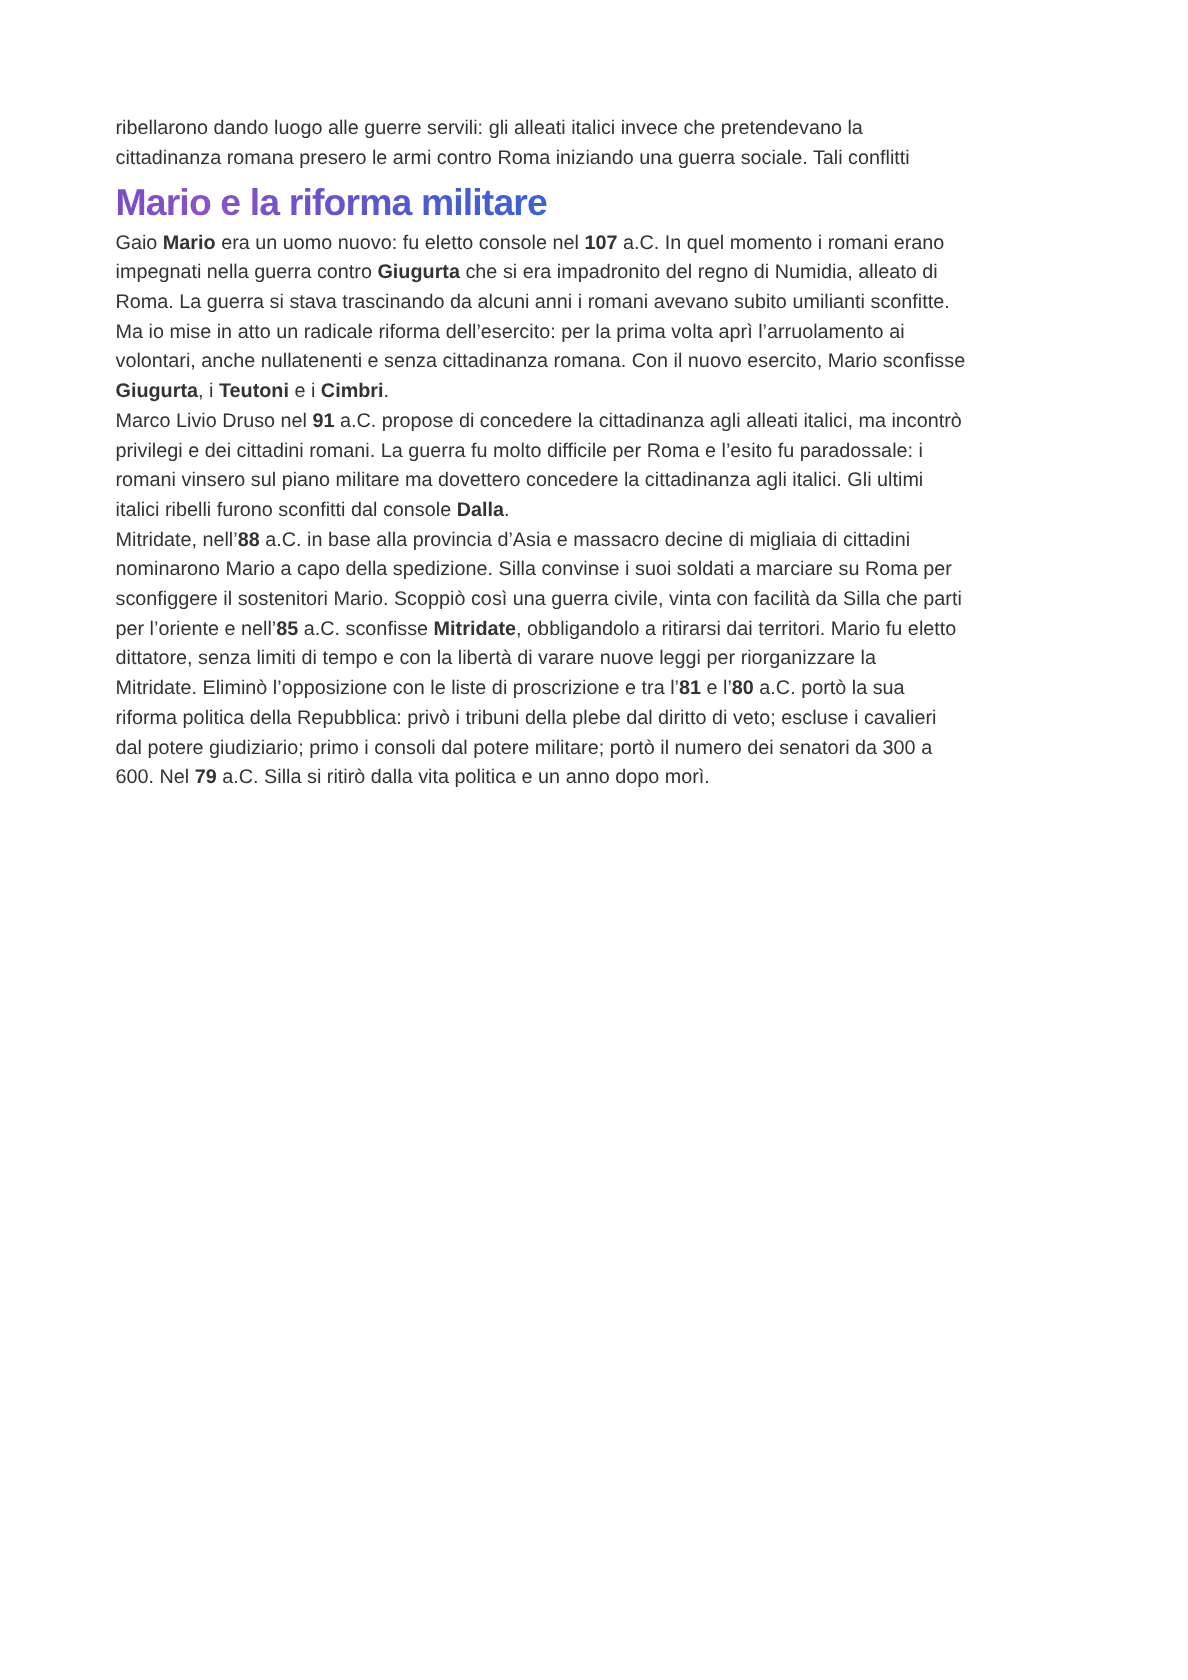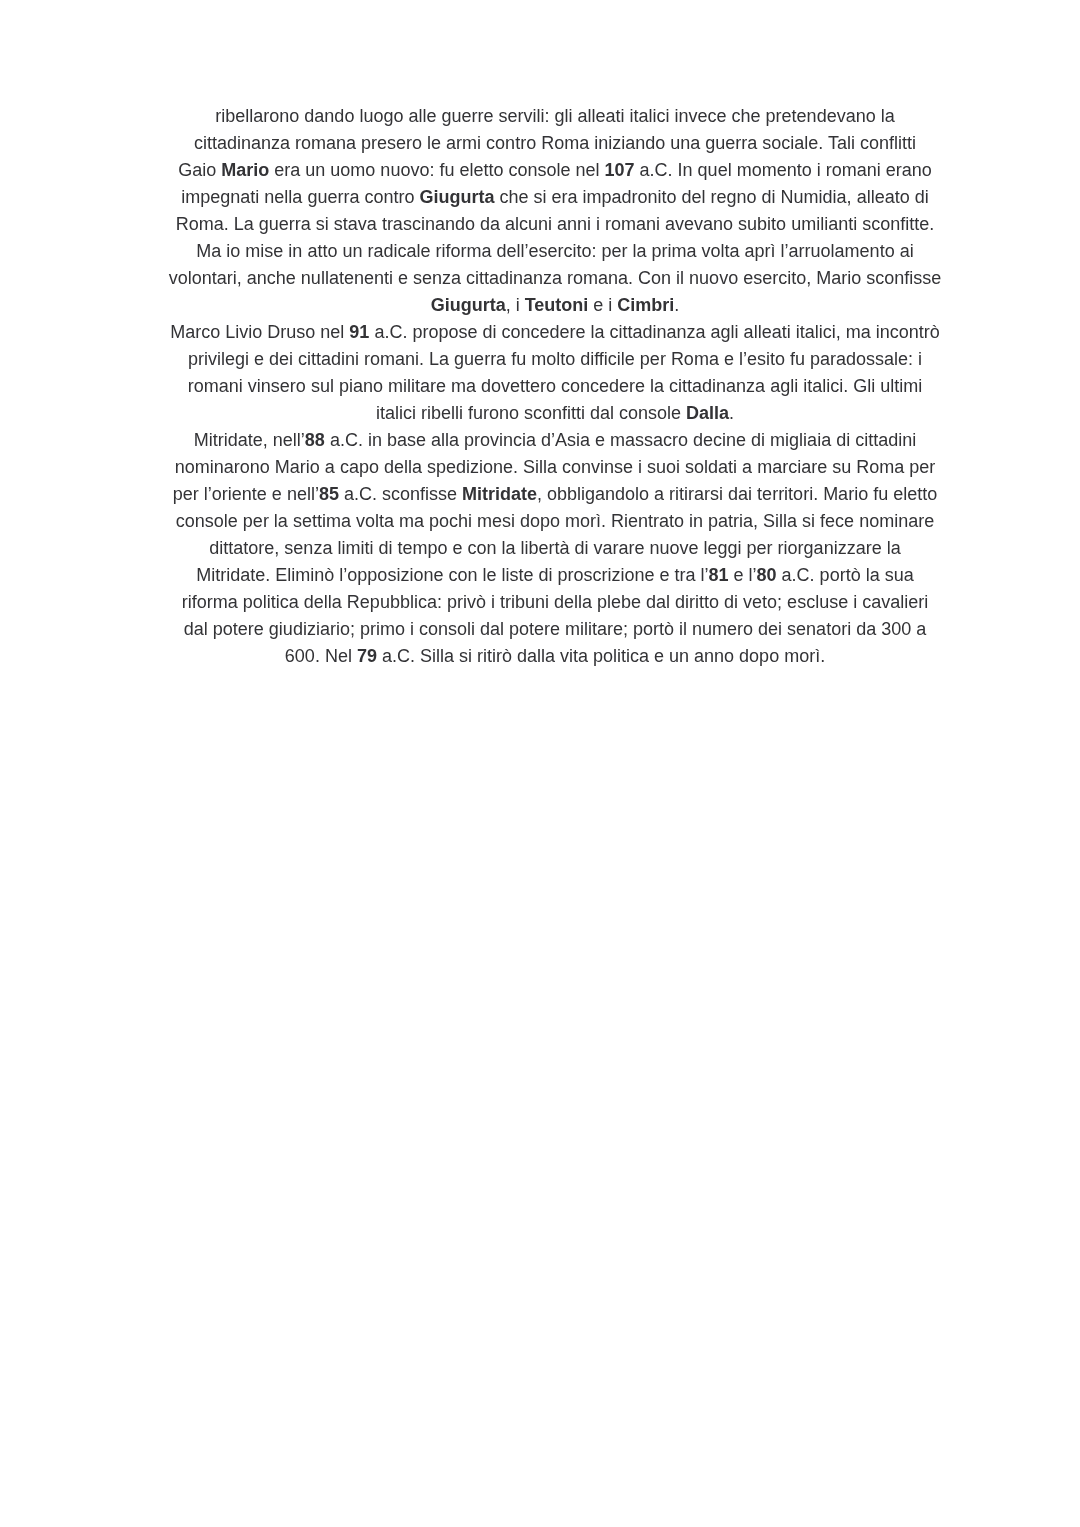--- a/index.html
+++ b/index.html
@@ -7,21 +7,20 @@
     padding: 0;
     background: #ffffff;
   }
   .page {
     position: relative;
     width: 1080px;
     height: 1527px;
     background: #ffffff;
     font-family: "Liberation Sans", sans-serif;
     overflow: hidden;
-    text-align: center;
   }
   .doc {
     position: absolute;
     left: 105px;
     top: 103px;
     width: 900px;
     color: #333336;
   }
   .para {
     margin: 0;
@@ -52,37 +51,38 @@
 </style>
 </head>
 <body>
 
 <main class="page">
   <article class="doc">
       <div class="para">
         <div class="line"><span>ribellarono dando luogo alle guerre servili: gli alleati italici invece che pretendevano la</span></div>
         <div class="line"><span>cittadinanza romana presero le armi contro Roma iniziando una guerra sociale. Tali conflitti</span></div>
       </div>
+      <div class="heading-row"><h2 class="heading">Mario e la riforma militare</h2></div>
       <div class="para">
         <div class="line"><span>Gaio </span><span class="b">Mario</span><span> era un uomo nuovo: fu eletto console nel </span><span class="b">107</span><span> a.C. In quel momento i romani erano</span></div>
         <div class="line"><span>impegnati nella guerra contro </span><span class="b">Giugurta</span><span> che si era impadronito del regno di Numidia, alleato di</span></div>
         <div class="line"><span>Roma. La guerra si stava trascinando da alcuni anni i romani avevano subito umilianti sconfitte.</span></div>
         <div class="line"><span>Ma io mise in atto un radicale riforma dell’esercito: per la prima volta aprì l’arruolamento ai</span></div>
         <div class="line"><span>volontari, anche nullatenenti e senza cittadinanza romana. Con il nuovo esercito, Mario sconfisse</span></div>
         <div class="line"><span class="b">Giugurta</span><span>, i </span><span class="b">Teutoni</span><span> e i </span><span class="b">Cimbri</span><span>.</span></div>
       </div>
       <div class="para">
         <div class="line"><span>Marco Livio Druso nel </span><span class="b">91</span><span> a.C. propose di concedere la cittadinanza agli alleati italici, ma incontrò</span></div>
         <div class="line"><span>privilegi e dei cittadini romani. La guerra fu molto difficile per Roma e l’esito fu paradossale: i</span></div>
         <div class="line"><span>romani vinsero sul piano militare ma dovettero concedere la cittadinanza agli italici. Gli ultimi</span></div>
         <div class="line"><span>italici ribelli furono sconfitti dal console </span><span class="b">Dalla</span><span>.</span></div>
         <div class="line"><span>Mitridate, nell’</span><span class="b">88</span><span> a.C. in base alla provincia d’Asia e massacro decine di migliaia di cittadini</span></div>
         <div class="line"><span>nominarono Mario a capo della spedizione. Silla convinse i suoi soldati a marciare su Roma per</span></div>
+        <div class="line"><span>sconfiggere il sostenitori Mario. Scoppiò così una guerra civile, vinta con facilità da Silla che parti</span></div>
         <div class="line"><span>per l’oriente e nell’</span><span class="b">85</span><span> a.C. sconfisse </span><span class="b">Mitridate</span><span>, obbligandolo a ritirarsi dai territori. Mario fu eletto</span></div>
-        <div class="line"><span>console per la settima volta ma pochi mesi dopo morì. Rientrato in patria, Silla si fece nominare</span></div>
         <div class="line"><span>dittatore, senza limiti di tempo e con la libertà di varare nuove leggi per riorganizzare la</span></div>
         <div class="line"><span>Mitridate. Eliminò l’opposizione con le liste di proscrizione e tra l’</span><span class="b">81</span><span> e l’</span><span class="b">80</span><span> a.C. portò la sua</span></div>
         <div class="line"><span>riforma politica della Repubblica: privò i tribuni della plebe dal diritto di veto; escluse i cavalieri</span></div>
         <div class="line"><span>dal potere giudiziario; primo i consoli dal potere militare; portò il numero dei senatori da 300 a</span></div>
         <div class="line"><span>600. Nel </span><span class="b">79</span><span> a.C. Silla si ritirò dalla vita politica e un anno dopo morì.</span></div>
       </div>
     </article>
 </main>
 
 </body></html>

